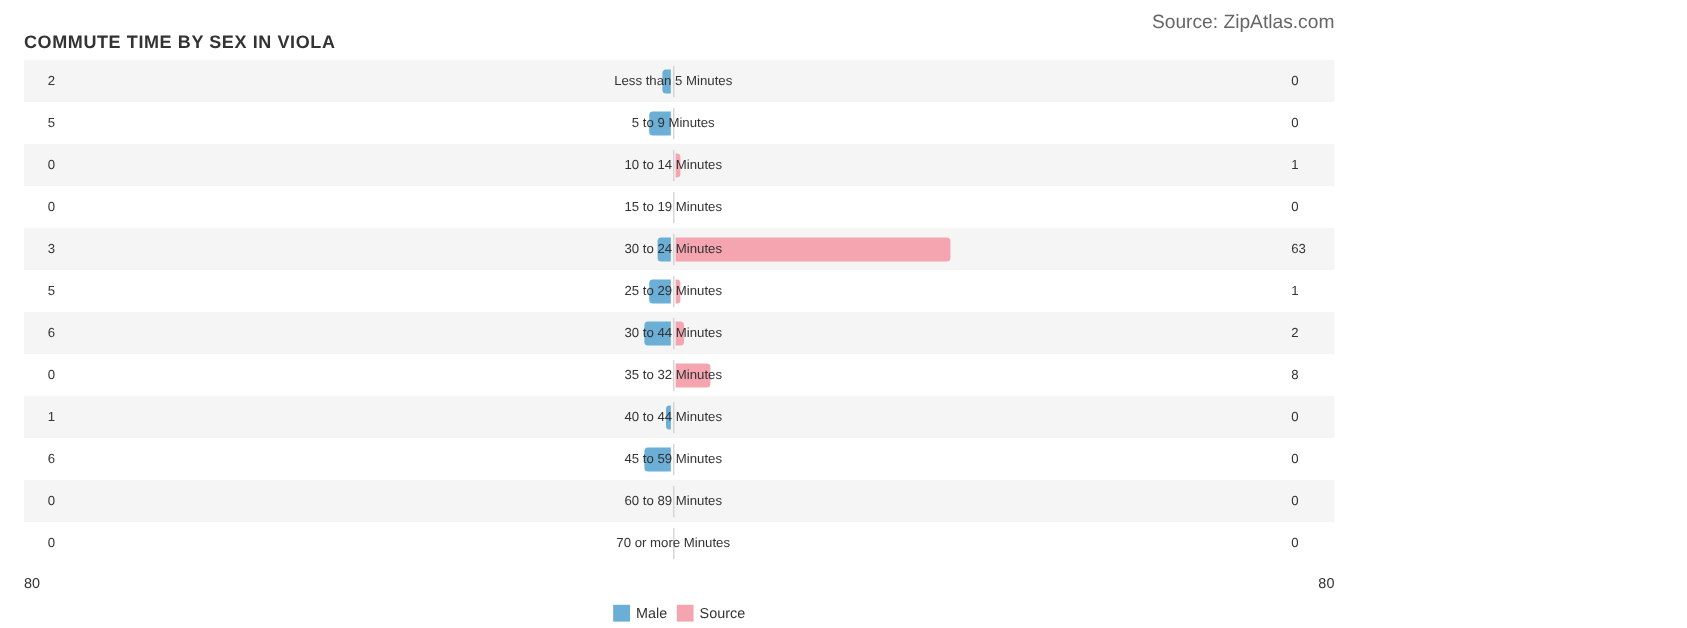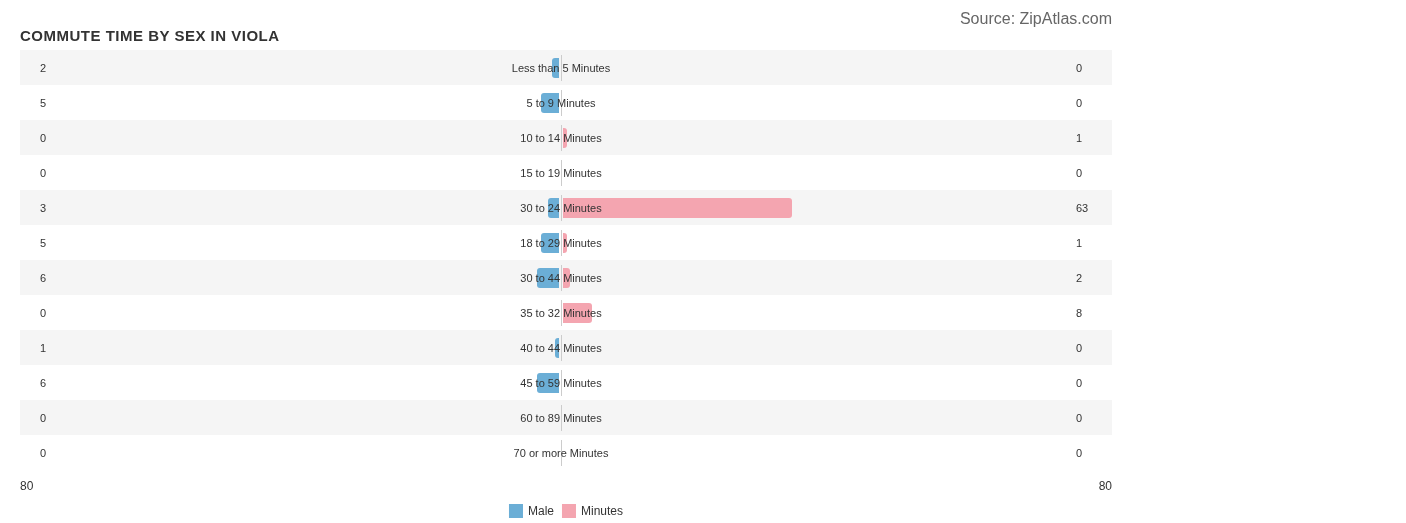--- a/index.html
+++ b/index.html
@@ -257,21 +257,21 @@
         <div class="left-val">5</div>
         <div class="bars-wrapper">
           <div class="dual-bar">
             <div class="center-line"></div>
             <div class="male-side">
               <div class="male-bar" style="width: 3.6%;"></div>
             </div>
             <div class="female-side">
               <div class="female-bar" style="width: 0.72%;"></div>
             </div>
-            <div class="label-center">18 to 29 Minutes</div>
+            <div class="label-center">25 to 29 Minutes</div>
           </div>
         </div>
         <div class="right-val">1</div>
       </div>
       <div class="row">
         <div class="left-val">6</div>
         <div class="bars-wrapper">
           <div class="dual-bar">
             <div class="center-line"></div>
             <div class="male-side">
@@ -370,16 +370,16 @@
   <div class="axis-left">80</div>
   <div class="axis-right">80</div>
 
   <div class="legend">
     <div class="legend-item">
       <div class="legend-box" style="background:#6baed6;"></div>
       <span>Male</span>
     </div>
     <div class="legend-item">
       <div class="legend-box" style="background:#f4a5b0;"></div>
-      <span>Minutes</span>
+      <span>Source</span>
     </div>
   </div>
 </div>
 
 </body></html>

